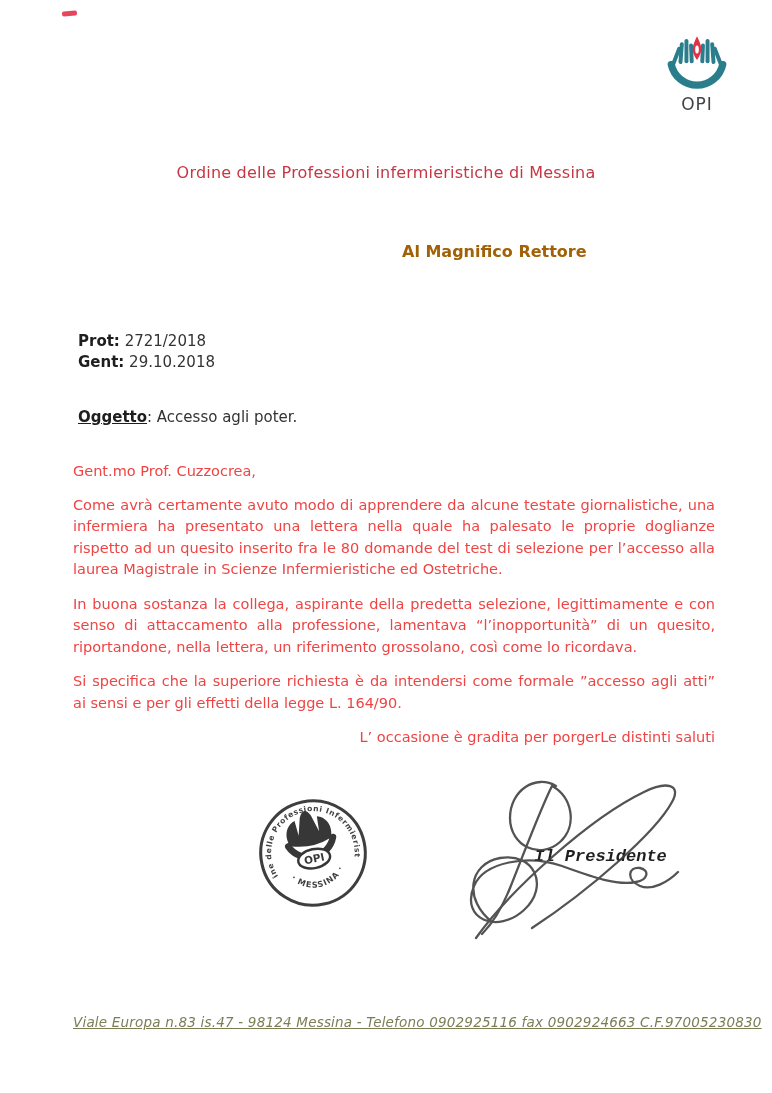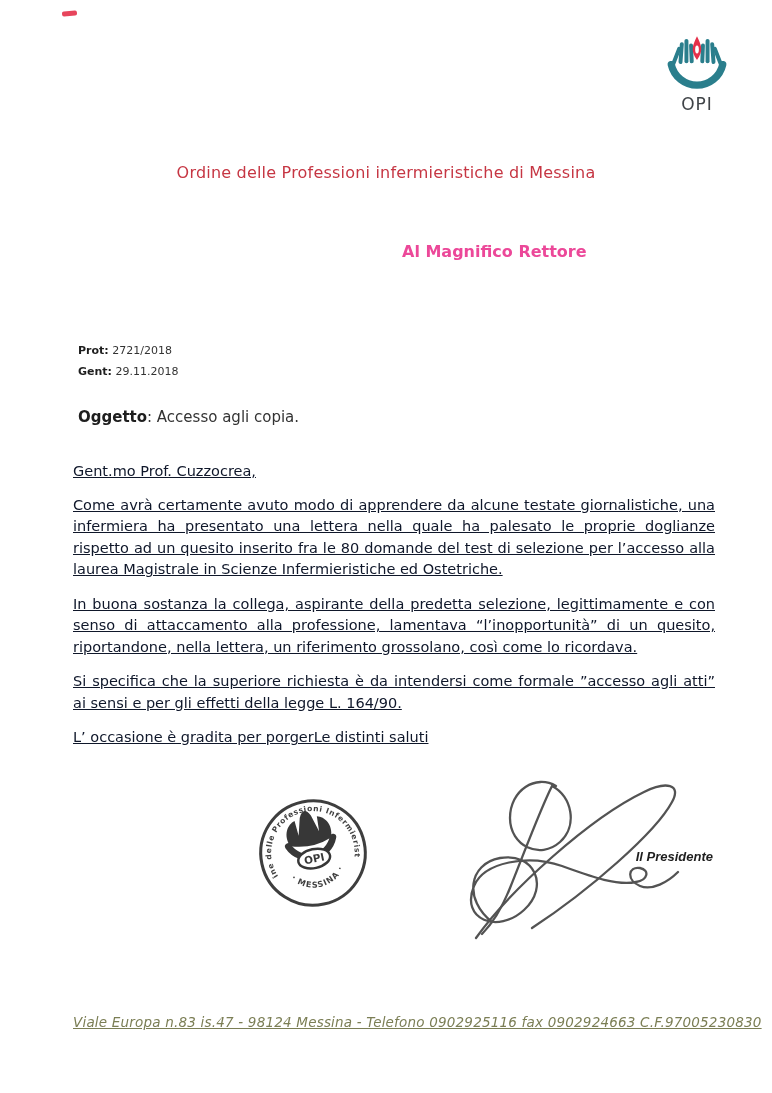--- a/index.html
+++ b/index.html
@@ -20,41 +20,41 @@
   .red-dash{position:absolute;left:62px;top:11px;width:15px;height:5px;
     background:var(--flame);border-radius:2px;transform:rotate(-4deg);opacity:.9;}
   .logo-block{position:absolute;left:662px;top:28px;width:70px;text-align:center;}
   .logo-block svg{display:block;margin:0 auto;}
   .logo-caption{font-size:17px;color:#3f4347;letter-spacing:1px;margin-top:2px;}
   .org-title{
     position:absolute;left:0;top:123px;width:100%;text-align:center;
     color:var(--accent);font-size:16px;letter-spacing:.2px;margin-top:40px;
   }
   .recipient{
-    position:absolute;left:402px;top:241px;font-weight:bold;color:#ec4899;
+    position:absolute;left:402px;top:241px;font-weight:bold;color:#a16207;
     font-size:16px;line-height:21px;
   }
-  .meta{position:absolute;left:78px;top:340px;font-size:11px;line-height:21px;}
+  .meta{position:absolute;left:78px;top:331px;font-size:15px;line-height:21px;}
   .meta b{color:#1e1e1e;}
   .subject{position:absolute;left:78px;top:408px;font-size:15px;}
-  .subject b{color:#1e1e1e;}
+  .subject b{color:#1e1e1e;text-decoration:underline;}
   .body-text{
     position:absolute;left:73px;top:461px;width:642px;font-size:14.5px;
-    line-height:21.5px;text-align:justify;color:#0f172a;text-decoration:underline;
+    line-height:21.5px;text-align:justify;color:#ef4444;
   }
   .body-text .salutation{text-align:left;margin-bottom:12px;}
   .body-text p{margin-bottom:13px;}
-  .body-text p.last{text-align:left;}
+  .body-text p.last{text-align:right;}
   .stamp{position:absolute;left:256px;top:796px;width:114px;height:114px;
     transform:rotate(-12deg);opacity:.85;}
   .signature{position:absolute;left:438px;top:770px;width:292px;height:178px;}
   .sig-text{
-    position:absolute;left:50px;top:76px;width:225px;text-align:right;
-    font-family:Liberation Sans, sans-serif;
-    font-style:italic;font-weight:bold;font-size:13px;line-height:21px;color:#1f1f1f;
+    position:absolute;left:50px;top:76px;width:225px;text-align:center;
+    font-family:Liberation Mono, monospace;
+    font-style:italic;font-weight:bold;font-size:17px;line-height:21px;color:#1f1f1f;
   }
   .scrawl{position:absolute;left:0;top:0;pointer-events:none;}
   .footer{
     position:absolute;left:73px;top:1014px;font-size:13.5px;font-style:italic;
     color:var(--olive);letter-spacing:.2px;text-decoration:underline;
   }
 </style>
 </head>
 <body>
 
@@ -82,25 +82,25 @@
   </div>
 
   <div class="org-title">Ordine delle Professioni infermieristiche di Messina</div>
 
   <div class="recipient">
     <div>Al Magnifico Rettore</div>
   </div>
 
   <div class="meta">
     <div><b>Prot:</b><span> 2721/2018</span></div>
-    <div><b>Gent:</b><span> 29.11.2018</span></div>
+    <div><b>Gent:</b><span> 29.10.2018</span></div>
   </div>
 
   <div class="subject">
-    <b>Oggetto</b><span>: Accesso agli copia.</span>
+    <b>Oggetto</b><span>: Accesso agli poter.</span>
   </div>
 
   <div class="body-text">
     <div class="salutation">Gent.mo Prof. Cuzzocrea,</div>
     <p>Come avrà certamente avuto modo di apprendere da alcune testate giornalistiche, una infermiera ha presentato una lettera nella quale ha palesato le proprie doglianze rispetto ad un quesito inserito fra le 80 domande del test di selezione per l’accesso alla laurea Magistrale in Scienze Infermieristiche ed Ostetriche.</p>
     <p>In buona sostanza la collega, aspirante della predetta selezione, legittimamente e con senso di attaccamento alla professione, lamentava “l’inopportunità” di un quesito, riportandone, nella lettera, un riferimento grossolano, così come lo ricordava.</p>
     <p>Si specifica che la superiore richiesta è da intendersi come formale ”accesso agli atti” ai sensi e per gli effetti della legge L. 164/90.</p>
     <p class="last">L’ occasione è gradita per porgerLe distinti saluti</p>
   </div>
 

